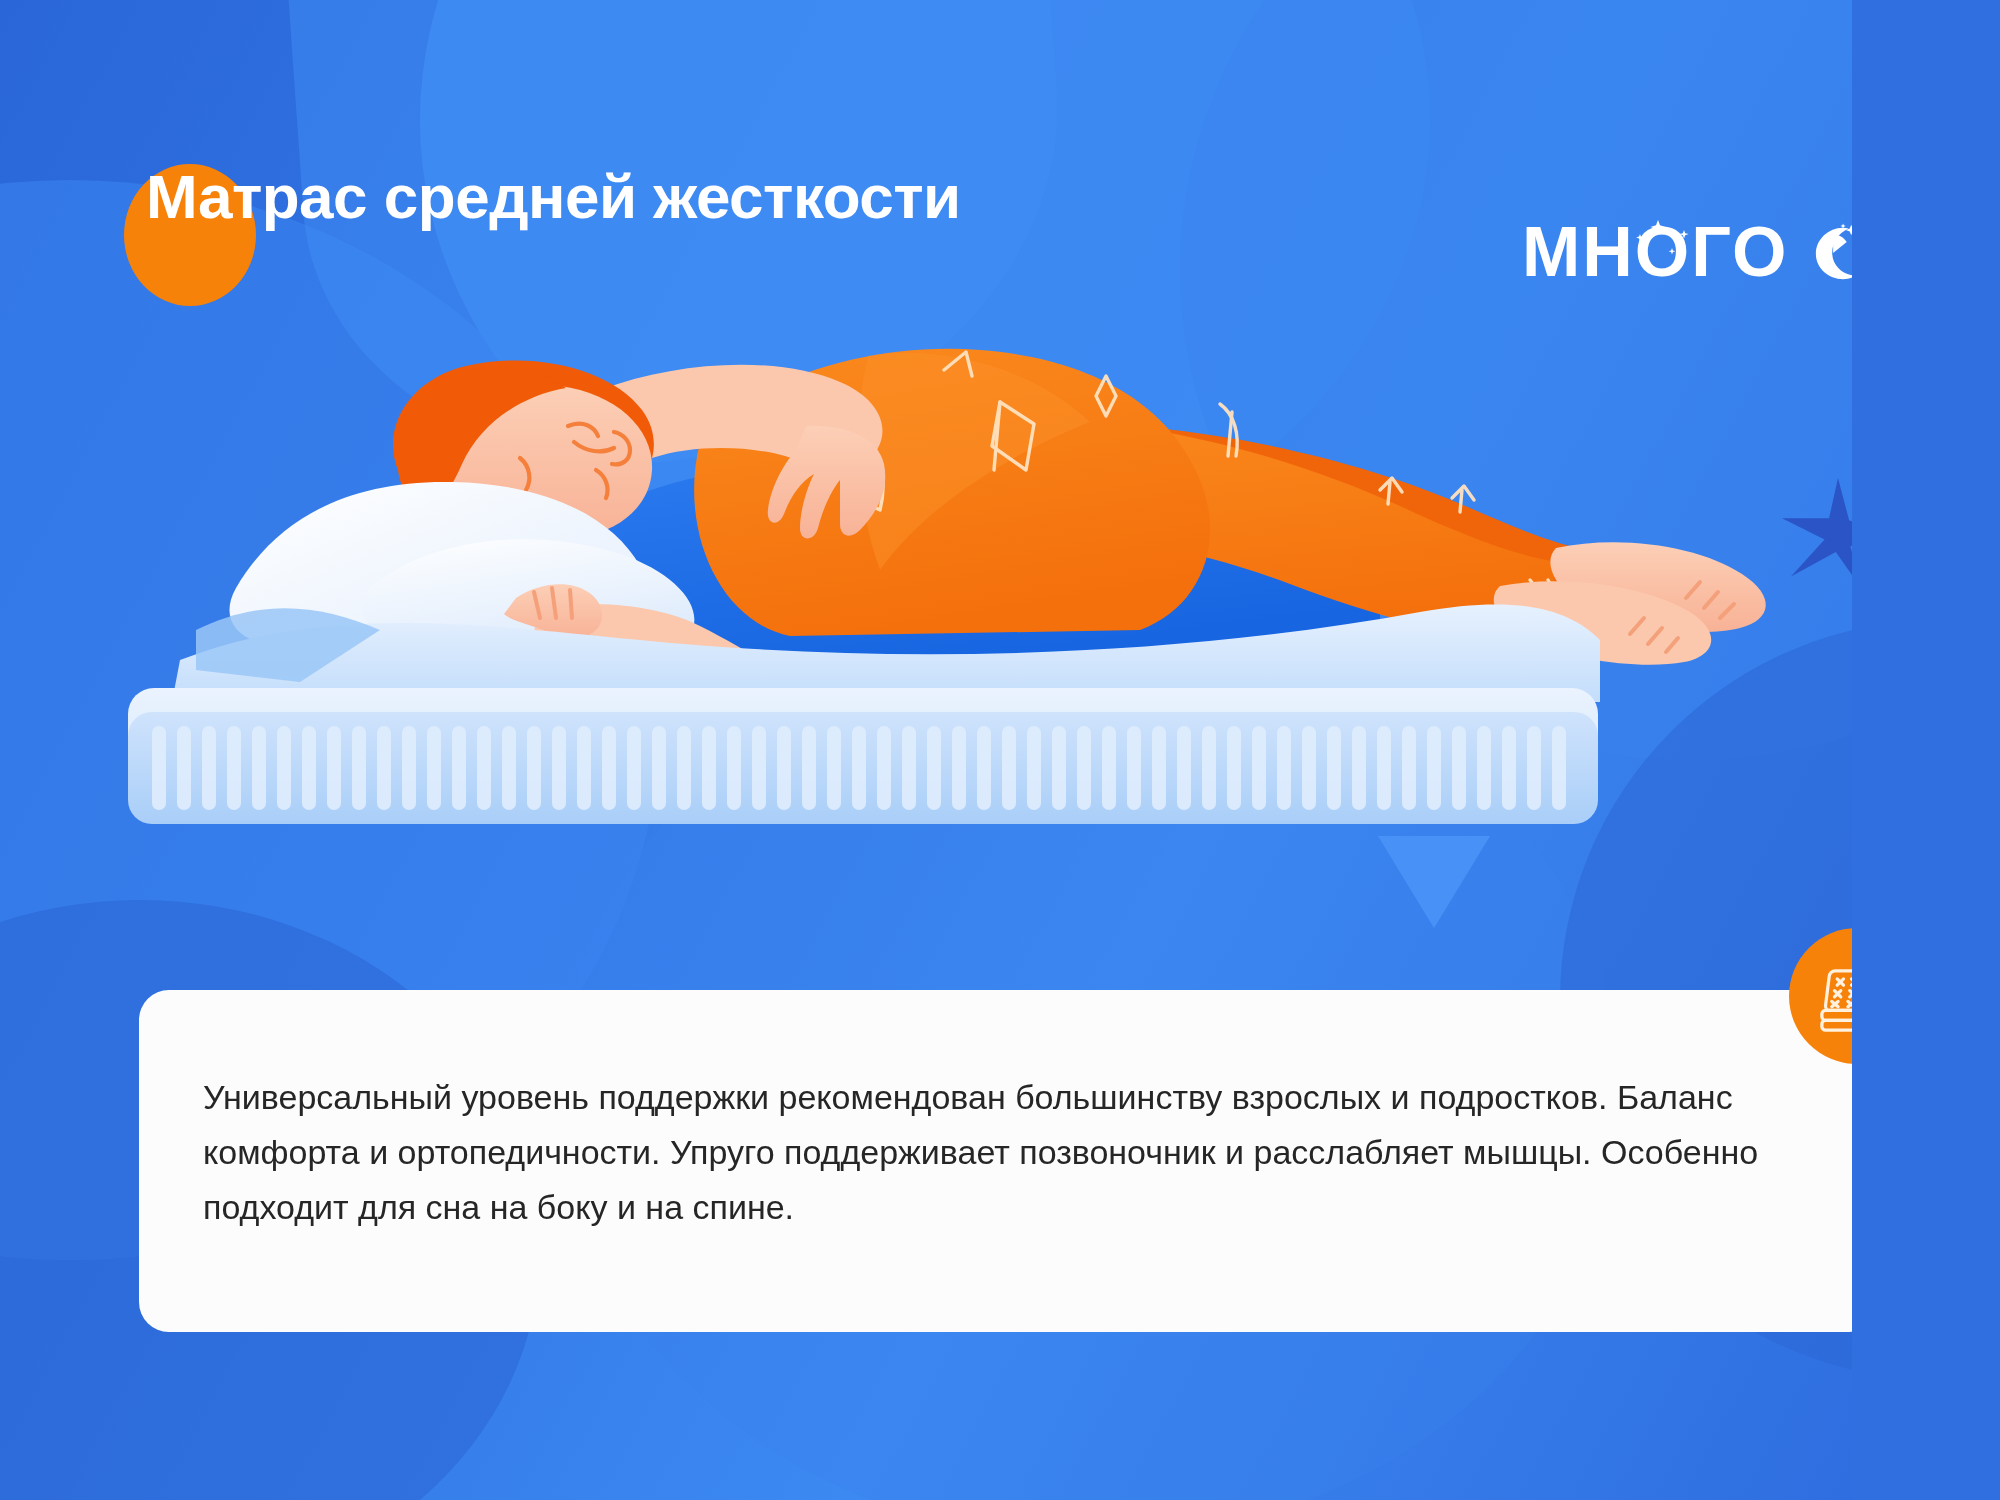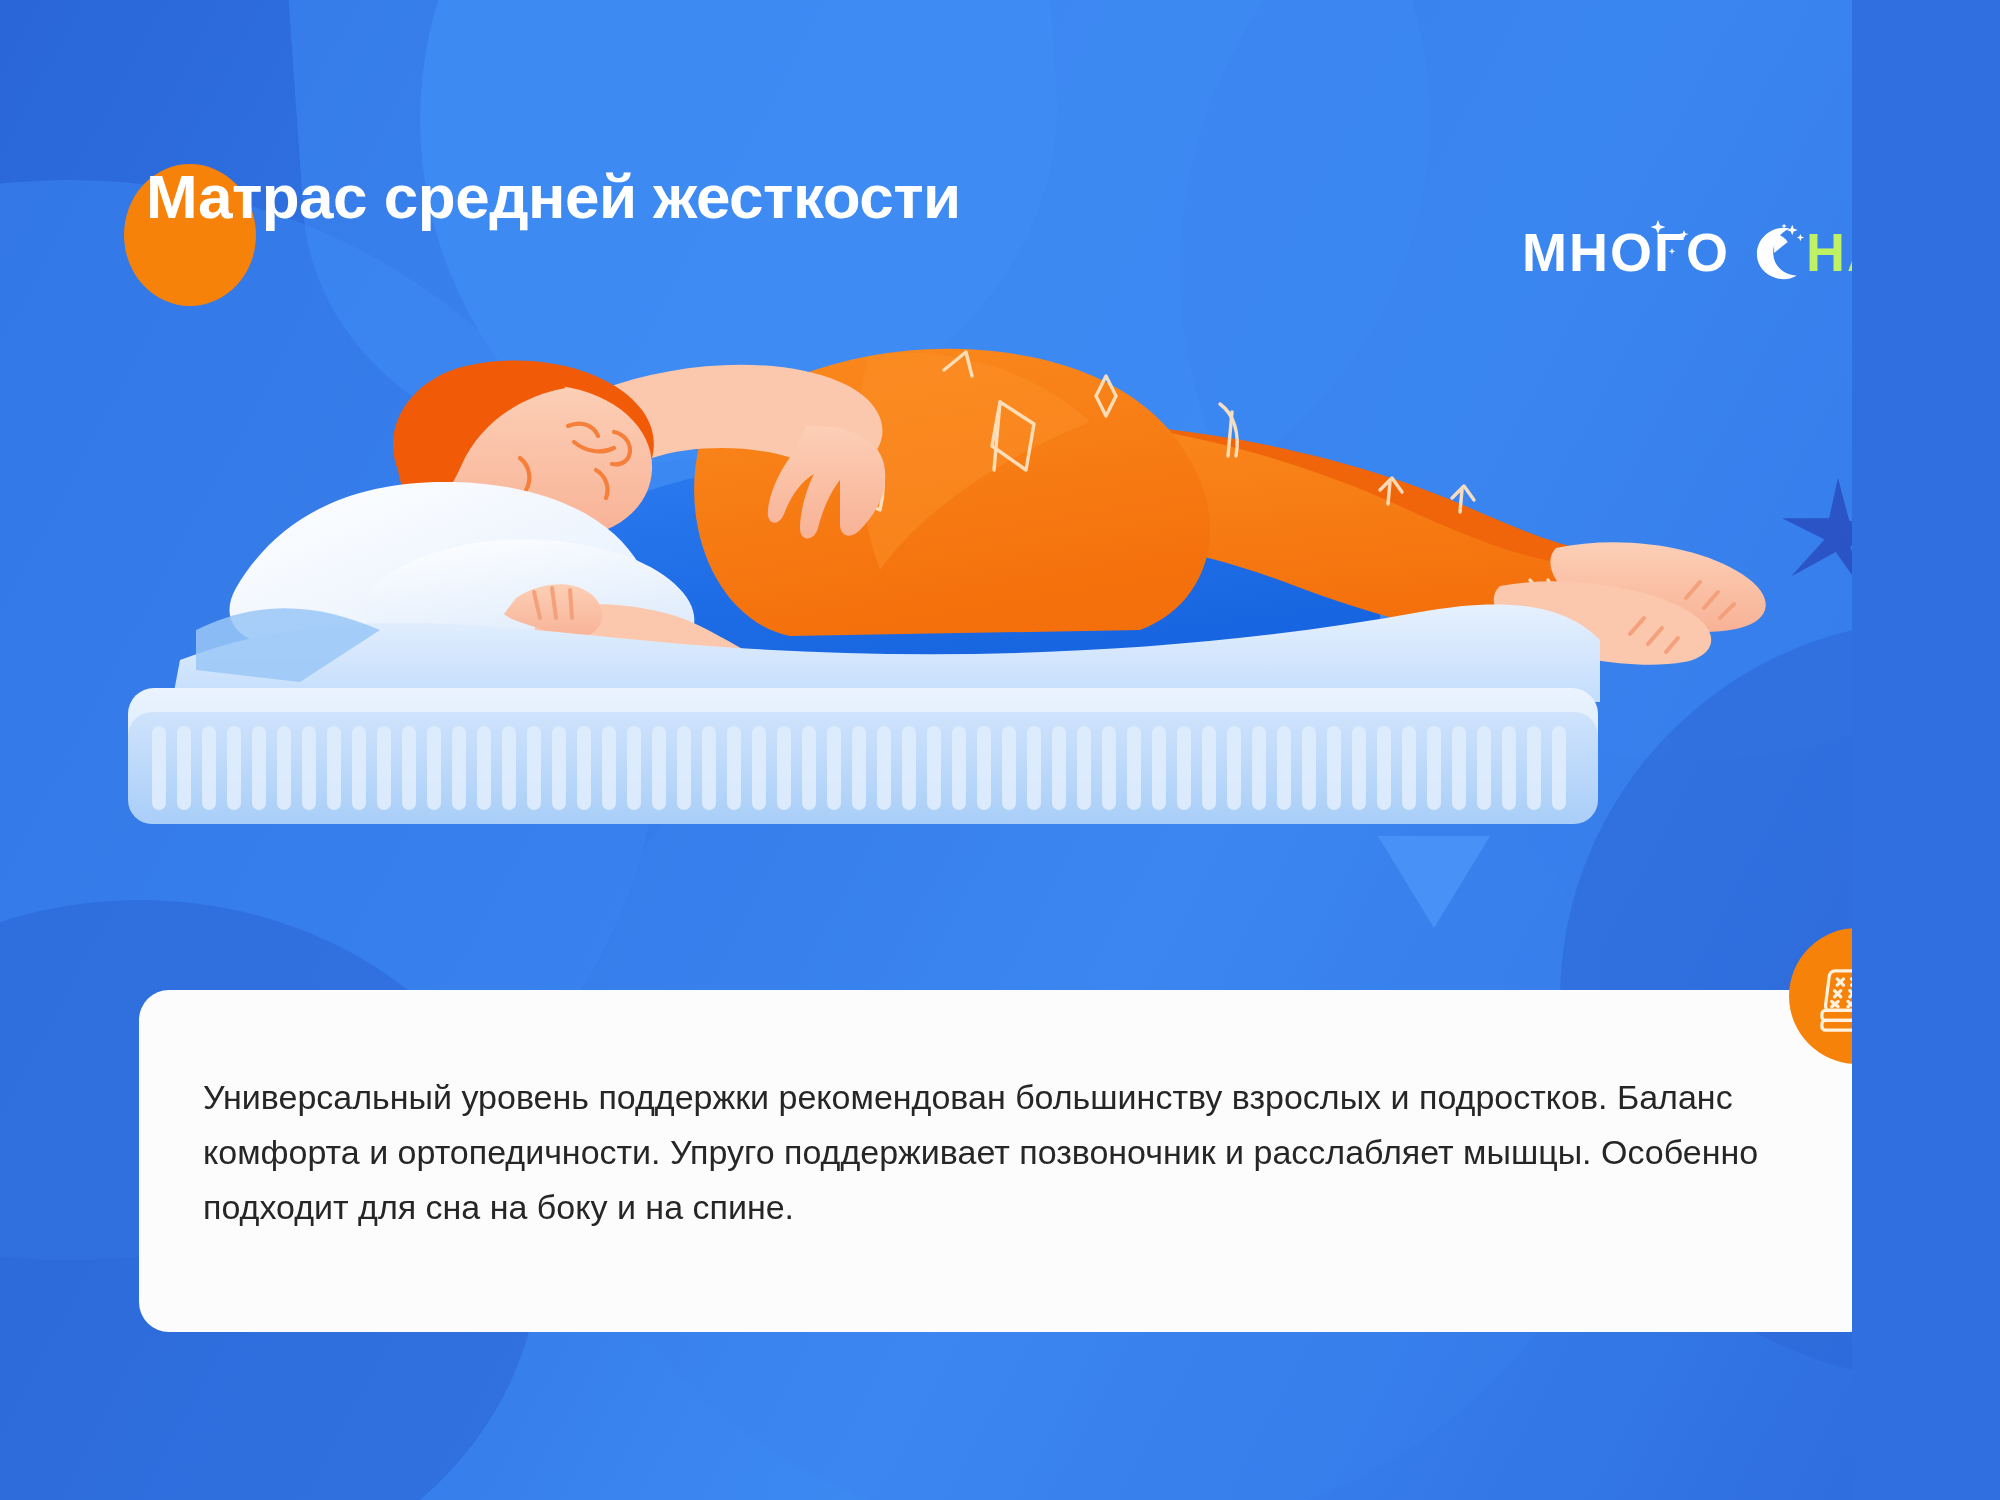--- a/index.html
+++ b/index.html
@@ -45,21 +45,21 @@
   }
   .page-title{
     position:absolute;left:146px;top:166px;
     font-size:62px;font-weight:700;color:#ffffff;
     letter-spacing:-0.5px;white-space:nowrap;line-height:1;
   }
 
   
   .logo{position:absolute;left:1522px;top:212px;height:80px;display:flex;align-items:center;}
   .logo-word{
-    font-size:54px;font-weight:700;color:#fff;letter-spacing:2px;line-height:1;
+    font-size:70px;font-weight:700;color:#fff;letter-spacing:2px;line-height:1;
   }
   .logo-mark{position:relative;width:78px;height:78px;margin:0 2px 0 10px;}
   .logo-moon{position:absolute;left:6px;top:10px;width:58px;height:58px;}
   .logo-tail{
     position:absolute;left:1628px;top:216px;width:96px;height:64px;pointer-events:none;
   }
   .logo-word2{
     font-size:54px;font-weight:700;color:#bef264;letter-spacing:2px;line-height:1;margin-left:-14px;
   }
 

